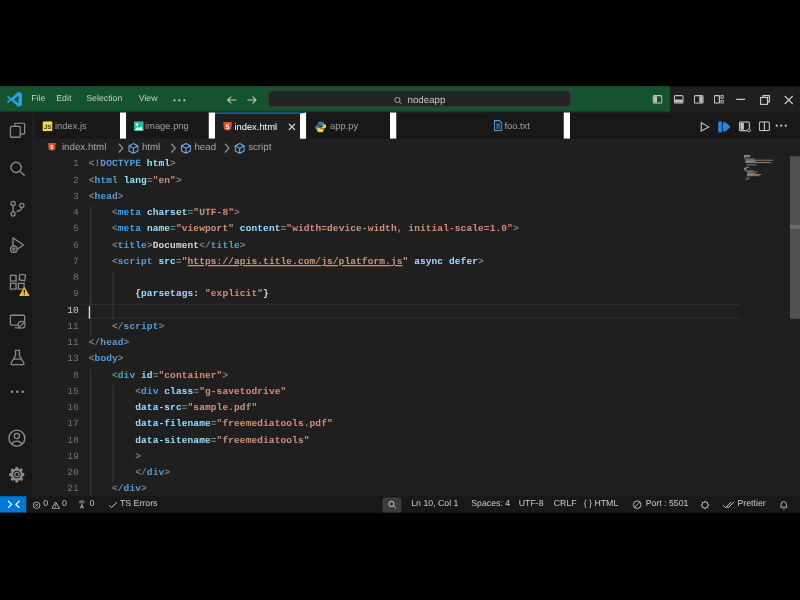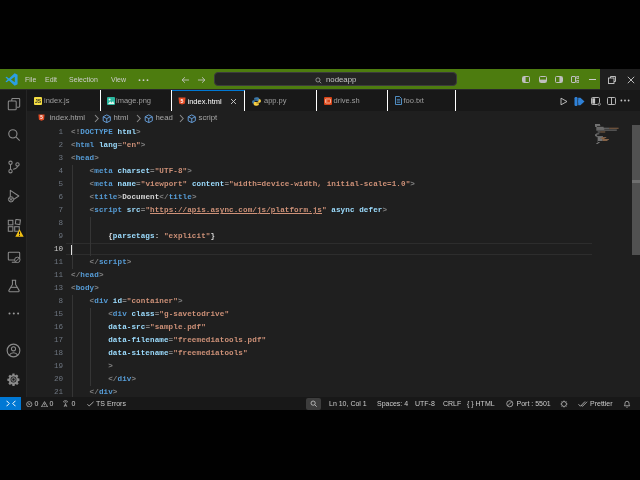--- a/index.html
+++ b/index.html
@@ -1,24 +1,24 @@
 <!DOCTYPE html>
 <html><head>
 <meta charset="utf-8">
 <style>
   * { margin:0; padding:0; box-sizing:border-box; }
   html,body { width:640px; height:480px; background:#000; overflow:hidden; }
   #screen { position:relative; width:640px; height:480px; background:#010101; font-family:"Liberation Sans", sans-serif; }
   .abs { position:absolute; }
   
-  #titlebar { position:absolute; left:0; top:69px; width:600px; height:21px; background:#4d7c0f; border-bottom:1px solid #2a2a2a; }
+  #titlebar { position:absolute; left:0; top:69px; width:536px; height:21px; background:#14532d; border-bottom:1px solid #2a2a2a; }
   .menu { position:absolute; top:0; height:21px; line-height:21px; color:#cccccc; font-size:7px; }
   
   #tabbar { position:absolute; left:0; top:90px; width:640px; height:21px; background:#181818; }
-  .tab { position:absolute; top:0; height:21px; border-right:1px solid #ffffff; background:#181818; }
+  .tab { position:absolute; top:0; height:21px; border-right:5px solid #ffffff; background:#181818; }
   .tab .lbl { position:absolute; top:0; height:21px; line-height:21px; font-size:7.5px; color:#9f9f9f; white-space:nowrap; }
   
   #crumbs { position:absolute; left:27px; top:111px; width:613px; height:13px; background:#1f1f1f; color:#a6a6a6; font-size:7.8px; line-height:13.5px; }
   
   #actbar { position:absolute; left:0; top:90px; width:27px; height:307px; background:#181818; border-right:1px solid #252525; }
   
   #editor { position:absolute; left:27px; top:124px; width:613px; height:273px; background:#1f1f1f; overflow:hidden; }
   #gutter { position:absolute; left:0; top:2px; width:36px; text-align:right; color:#6e7681; font-family:"Liberation Mono", monospace; font-size:7.6px; line-height:13px; }
   #code { position:absolute; left:44px; top:2px; color:#d4d4d4; font-family:"Liberation Mono", monospace; font-size:7.6px; line-height:13px; font-weight:bold; letter-spacing:0.09px; }
   #gutter div, #code div { height:13px; overflow:visible; }
@@ -121,28 +121,20 @@
     </div>
 
     <div class="tab" style="left:245px; width:72px;">
       <svg class="abs" style="left:6.5px; top:6.5px;" width="9" height="9" viewBox="0 0 8 8">
           <path d="M3.9 0.2c-1.6 0-2 .7-2 1.3v1h2.2v.4H1.3C.5 2.9.1 3.5.1 4.4c0 .9.4 1.5 1.2 1.5h.8v-1c0-.8.6-1.3 1.4-1.3h2c.6 0 1-.5 1-1.1v-1c0-.7-.6-1.3-2.6-1.3z" fill="#3b77a8"></path>
           <path d="M4.1 7.8c1.6 0 2-.7 2-1.3v-1H3.9v-.4h2.8c.8 0 1.2-.6 1.2-1.5 0-.9-.4-1.5-1.2-1.5h-.8v1c0 .8-.6 1.3-1.4 1.3h-2c-.6 0-1 .5-1 1.1v1c0 .7.6 1.3 2.7 1.3z" fill="#f7cf43"></path>
         </svg>
       <span class="lbl" style="left:19px;">app.py</span>
     </div>
 
-    <div class="tab" style="left:317px; width:71px;">
-      <svg class="abs" style="left:6.5px; top:6.5px;" width="8" height="8" viewBox="0 0 8 8">
-          <rect width="8" height="8" rx="1" fill="#d84315"></rect>
-          <rect x="1.5" y="2" width="5" height="4" rx="0.5" fill="none" stroke="#ffd9cc" stroke-width="0.7"></rect>
-          <path d="M2.3 3.2 3.3 4 2.3 4.8" stroke="#ffd9cc" stroke-width="0.6" fill="none"></path>
-        </svg>
-      <span class="lbl" style="left:16.5px;">drive.sh</span>
-    </div>
 
     <div class="tab" style="left:388px; width:68px;">
       <svg class="abs" style="left:7px; top:6px;" width="7" height="9" viewBox="0 0 7 9">
           <path d="M0.5 0.5h4L6.5 2.5v6h-6z" fill="none" stroke="#579bd5" stroke-width="0.9"></path>
           <path d="M1.8 3.4h3.4M1.8 4.9h3.4M1.8 6.4h3.4" stroke="#579bd5" stroke-width="0.7"></path>
         </svg>
       <span class="lbl" style="left:15.5px;">foo.txt</span>
     </div>
 
     <svg class="abs" style="left:560px; top:6.5px;" width="8" height="9" viewBox="0 0 8 9">
@@ -299,21 +291,21 @@
         <div>20</div>
         <div>21</div>
     </div>
     <div id="code">
 <div><span class="p">&lt;!</span><span class="t">DOCTYPE </span><span class="a">html</span><span class="p">&gt;</span></div>
 <div><span class="p">&lt;</span><span class="t">html </span><span class="a">lang</span><span class="p">=</span><span class="s">"en"</span><span class="p">&gt;</span></div>
 <div><span class="p">&lt;</span><span class="t">head</span><span class="p">&gt;</span></div>
 <div>    <span class="p">&lt;</span><span class="t">meta </span><span class="a">charset</span><span class="p">=</span><span class="s">"UTF-8"</span><span class="p">&gt;</span></div>
 <div>    <span class="p">&lt;</span><span class="t">meta </span><span class="a">name</span><span class="p">=</span><span class="s">"viewport"</span><span class="a"> content</span><span class="p">=</span><span class="s">"width=device-width, initial-scale=1.0"</span><span class="p">&gt;</span></div>
 <div>    <span class="p">&lt;</span><span class="t">title</span><span class="p">&gt;</span><span class="w">Document</span><span class="p">&lt;/</span><span class="t">title</span><span class="p">&gt;</span></div>
-<div>    <span class="p">&lt;</span><span class="t">script </span><span class="a">src</span><span class="p">=</span><span class="s">"<span class="u">https://apis.async.com/js/platform.js</span>"</span><span class="a"> async defer</span><span class="p">&gt;</span></div>
+<div>    <span class="p">&lt;</span><span class="t">script </span><span class="a">src</span><span class="p">=</span><span class="s">"<span class="u">https://apis.title.com/js/platform.js</span>"</span><span class="a"> async defer</span><span class="p">&gt;</span></div>
 <div> </div>
 <div>        <span class="w">{</span><span class="a">parsetags</span><span class="w">: </span><span class="s">"explicit"</span><span class="w">}</span></div>
 <div> </div>
 <div>    <span class="p">&lt;/</span><span class="t">script</span><span class="p">&gt;</span></div>
 <div><span class="p">&lt;/</span><span class="t">head</span><span class="p">&gt;</span></div>
 <div><span class="p">&lt;</span><span class="t">body</span><span class="p">&gt;</span></div>
 <div>    <span class="p">&lt;</span><span class="t">div </span><span class="a">id</span><span class="p">=</span><span class="s">"container"</span><span class="p">&gt;</span></div>
 <div>        <span class="p">&lt;</span><span class="t">div </span><span class="a">class</span><span class="p">=</span><span class="s">"g-savetodrive"</span></div>
 <div>        <span class="a">data-src</span><span class="p">=</span><span class="s">"sample.pdf"</span></div>
 <div>        <span class="a">data-filename</span><span class="p">=</span><span class="s">"freemediatools.pdf"</span></div>

